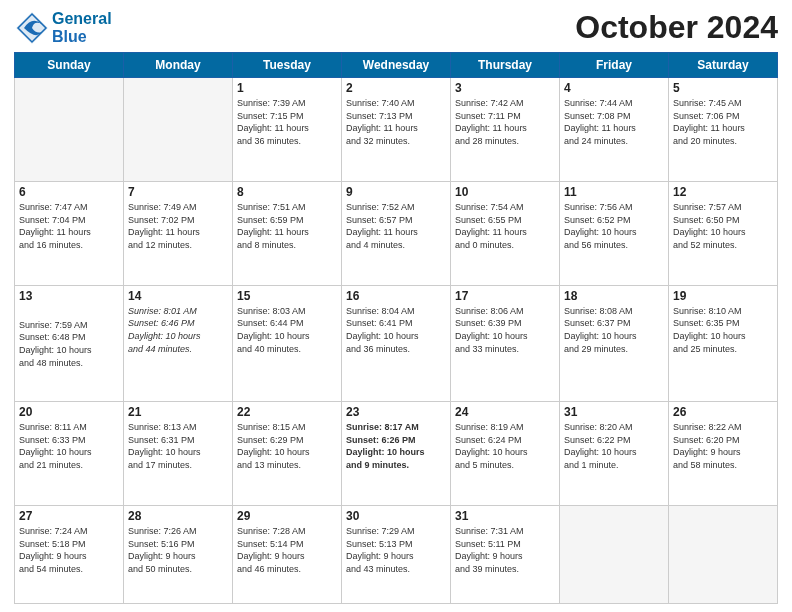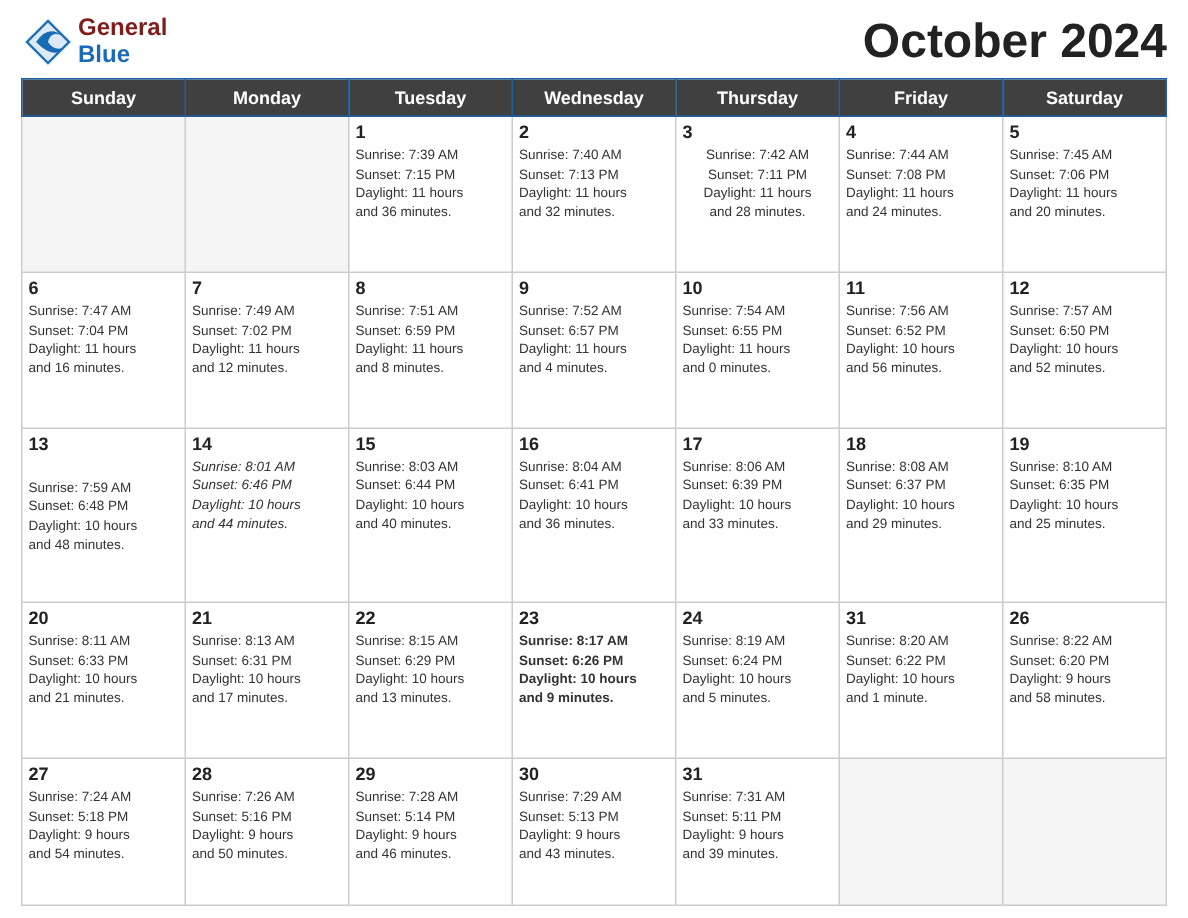--- a/index.html
+++ b/index.html
@@ -29,21 +29,21 @@
       gap: 0px;
     }
     .logo-text {
       display: flex;
       flex-direction: column;
       line-height: 1.1;
     }
     .logo-general {
       font-size: 16px;
       font-weight: bold;
-      color: #7f1d1d;
+      color: #0369a1;
     }
     .logo-blue {
       font-size: 16px;
       font-weight: bold;
       color: #1a6bb5;
     }
     .logo-icon {
       width: 36px;
       height: 36px;
       margin-right: 2px;
@@ -62,21 +62,21 @@
       color: #444;
     }
     .calendar {
       flex: 1;
       border: 1px solid #ccc;
       border-collapse: collapse;
       width: 100%;
       table-layout: fixed;
     }
     .calendar th {
-      background: #404040;
+      background: #0369a1;
       color: #fff;
       text-align: center;
       font-size: 12px;
       font-weight: bold;
       padding: 5px 2px;
       border: 1px solid #1a5fa8;
     }
     .calendar td {
       border: 1px solid #ccc;
       vertical-align: top;
@@ -151,21 +151,21 @@
           </td>
           <td>
             <span class="day-num">2</span>
             <div class="day-info" style="white-space: pre-line;">Sunrise: 7:40 AM
 Sunset: 7:13 PM
 Daylight: 11 hours
 and 32 minutes.</div>
           </td>
           <td>
             <span class="day-num">3</span>
-            <div class="day-info" style="white-space: pre-line; text-align: center;">Sunrise: 7:42 AM
+            <div class="day-info" style="white-space: pre-line;">Sunrise: 7:42 AM
 Sunset: 7:11 PM
 Daylight: 11 hours
 and 28 minutes.</div>
           </td>
           <td>
             <span class="day-num">4</span>
             <div class="day-info" style="white-space: pre-line;">Sunrise: 7:44 AM
 Sunset: 7:08 PM
 Daylight: 11 hours
 and 24 minutes.</div>

